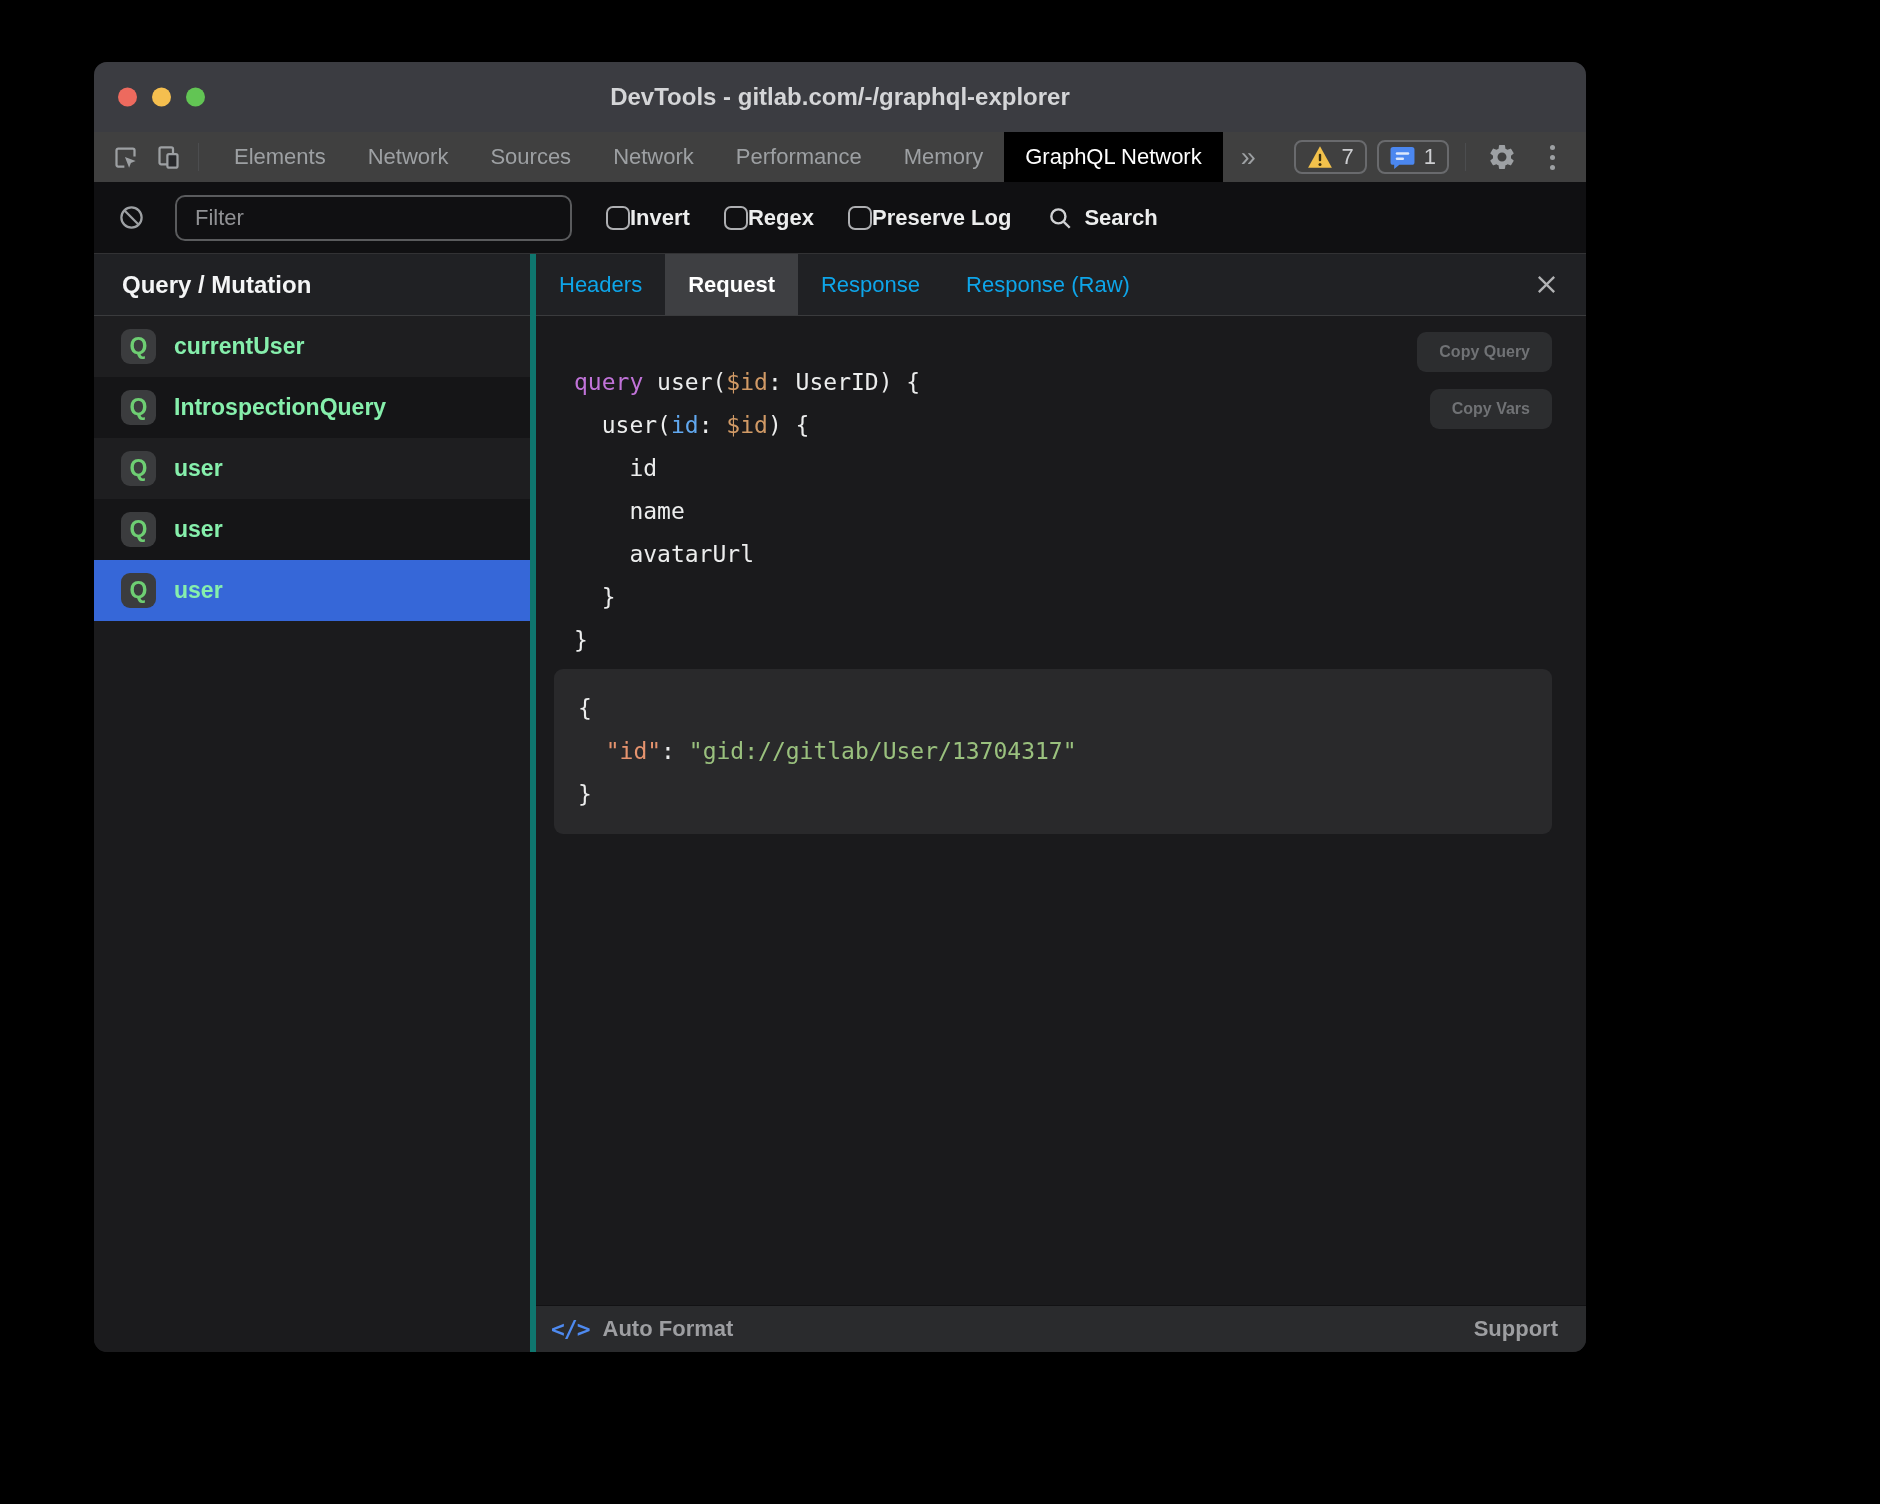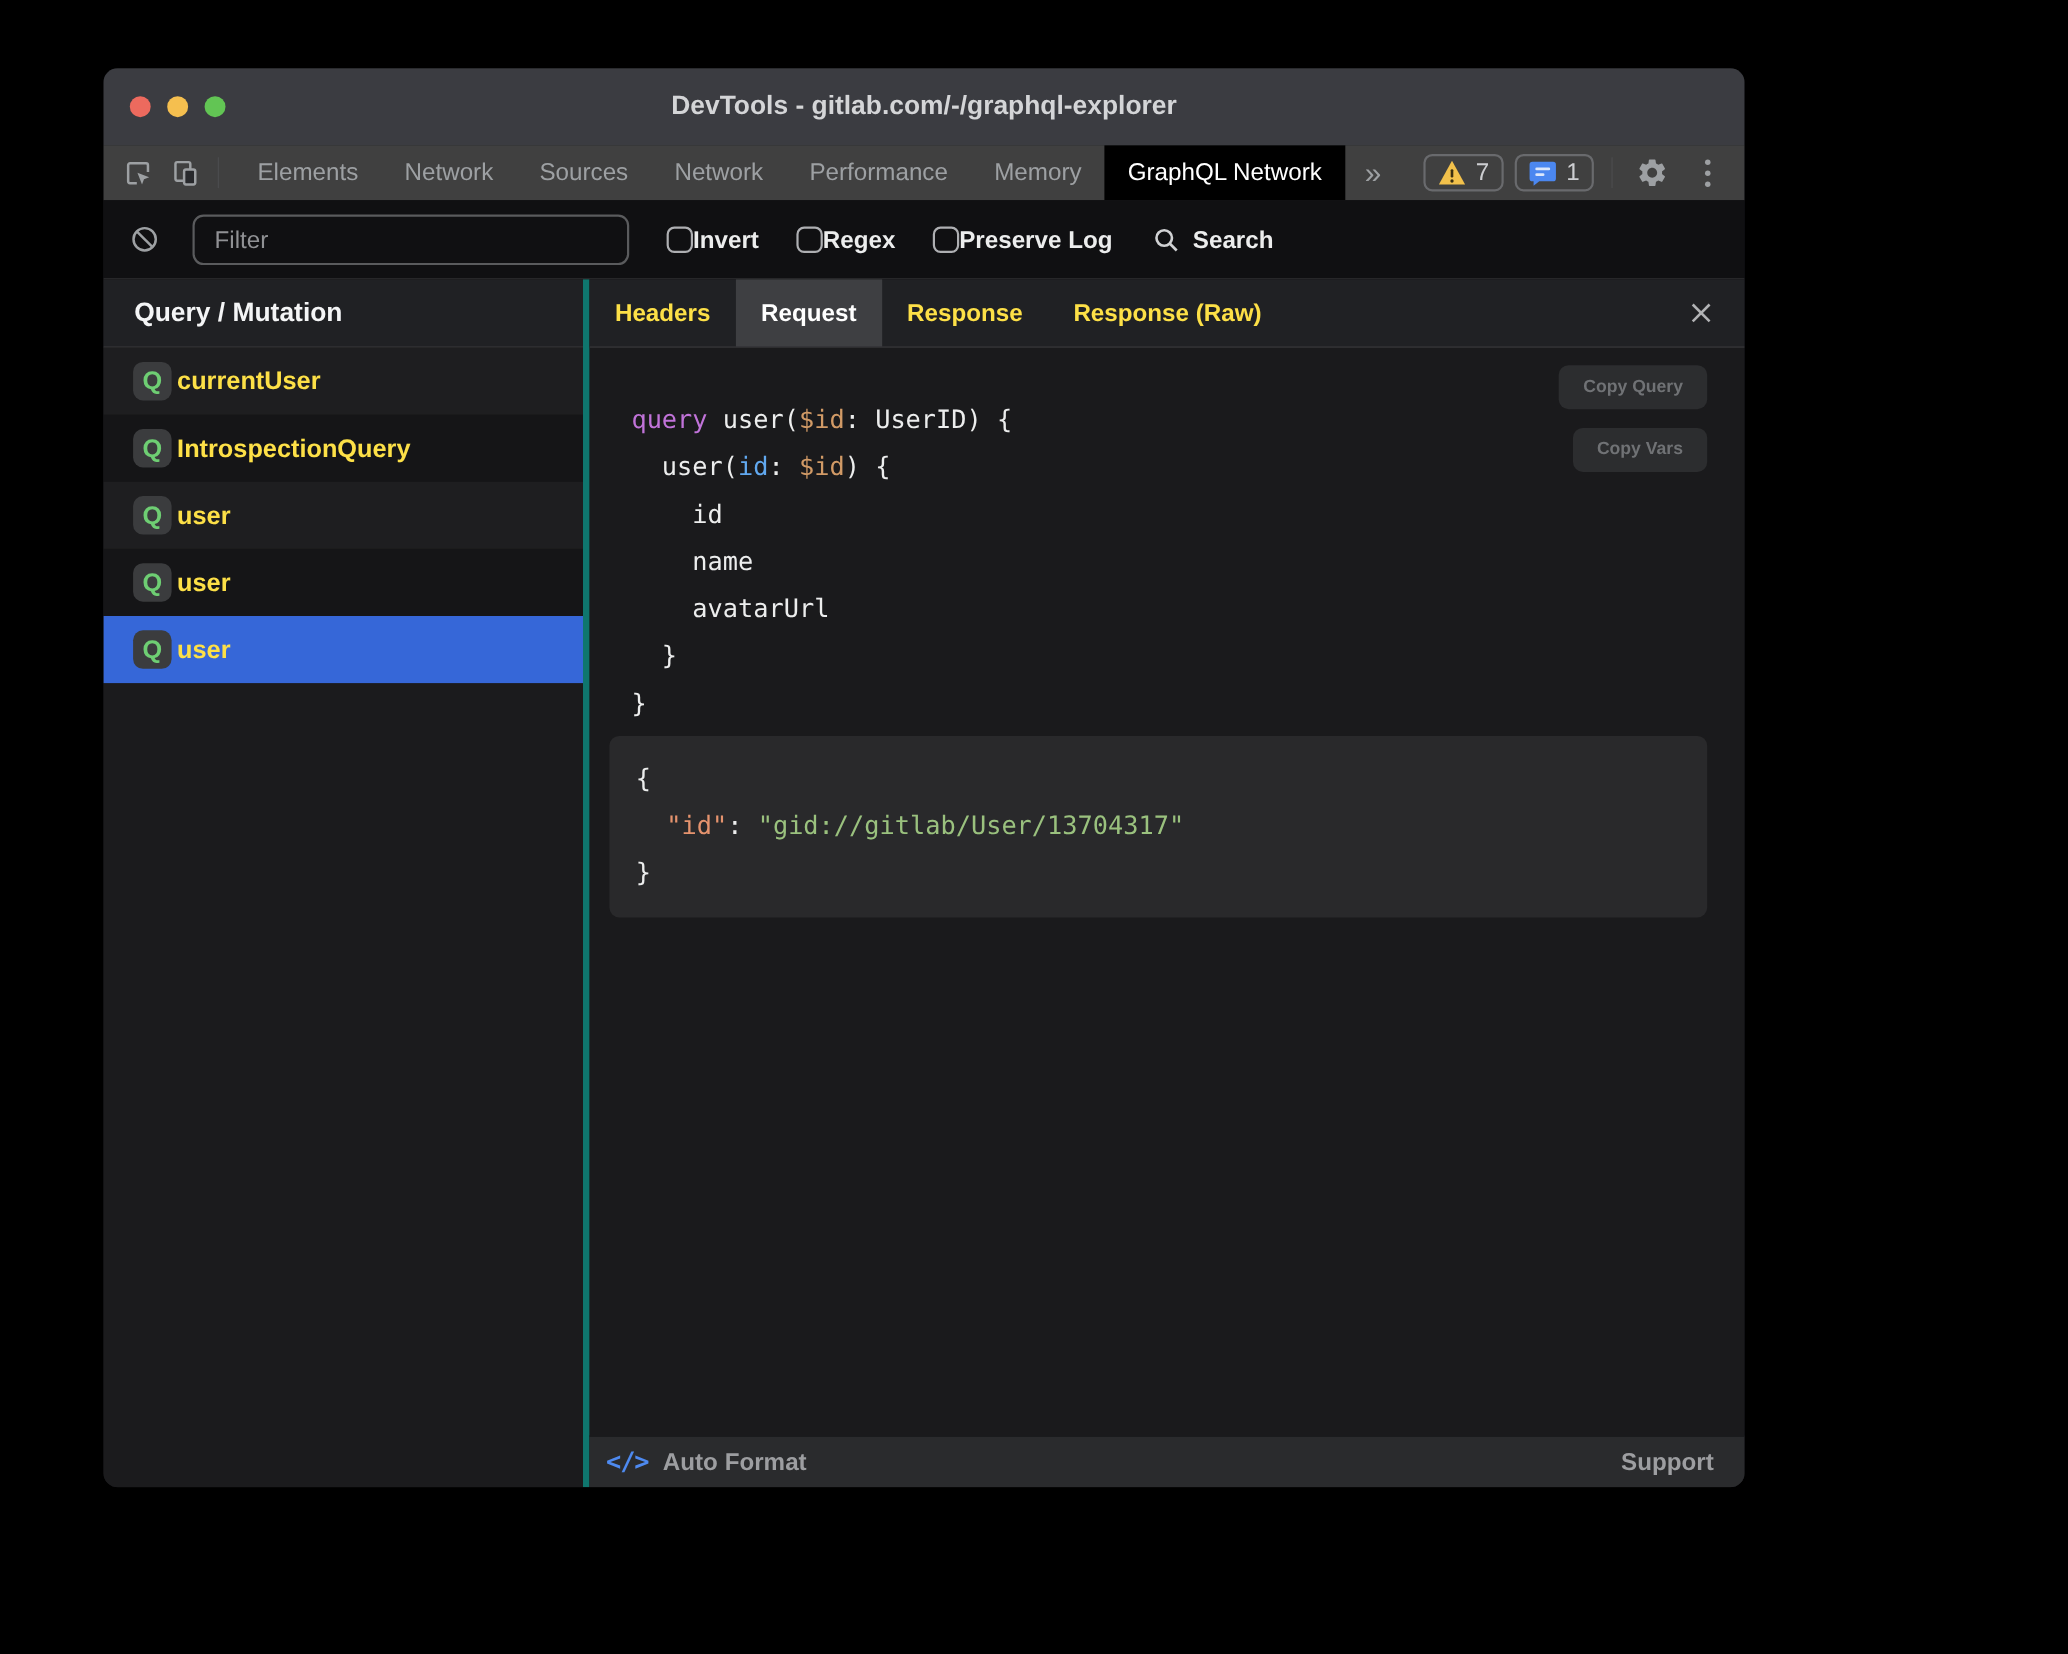--- a/index.html
+++ b/index.html
@@ -45,25 +45,25 @@
   .search-group { display:flex; align-items:center; gap:11px; margin-left:36px; }
   
   .main { flex:1; display:flex; min-height:0; }
   .sidebar { width:442px; background:#1b1b1d; border-right:6px solid #0f766e; display:flex; flex-direction:column; }
   .side-header { height:62px; background:#202124; border-bottom:1px solid #3a3b3d; display:flex; align-items:center; padding-left:28px; color:#f4f5f6; font-size:24px; font-weight:700; flex:0 0 auto; }
   .row { height:61px; display:flex; align-items:center; padding-left:27px; flex:0 0 auto; }
   .row.shade-a { background:#1e1e20; }
   .row.shade-b { background:#151517; }
   .row.selected { background:var(--selection-blue,#3667d8); }
   .qbadge { width:35px; height:35px; border-radius:9px; background:#3b3c3e; color:var(--q-badge-green,#6ece73); font-size:23px; font-weight:700; display:flex; align-items:center; justify-content:center; flex:0 0 auto; }
-  .row-label { margin-left:5px; color:#fde047; font-size:23px; font-weight:700; }
+  .row-label { margin-left:18px; color:#86efac; font-size:23px; font-weight:700; }
   
   .rightpanel { flex:1; display:flex; flex-direction:column; min-width:0; background:#1a1a1c; }
   .paneltabs { height:62px; background:#202124; border-bottom:1px solid #3a3b3d; display:flex; align-items:stretch; position:relative; padding-left:0; flex:0 0 auto; }
-  .ptab { display:flex; align-items:center; padding:0 23px; color:#fde047; font-size:22px; font-weight:700; white-space:nowrap; }
+  .ptab { display:flex; align-items:center; padding:0 23px; color:#0ea5e9; font-size:22px; font-weight:400; white-space:nowrap; }
   .ptab.active { background:#3e3f42; color:#fff; font-weight:700; }
   .close-btn { position:absolute; right:22px; top:50%; transform:translateY(-50%); width:36px; height:36px; display:flex; align-items:center; justify-content:center; }
   .panelcontent { flex:1; position:relative; overflow:hidden; font-family:"DejaVu Sans Mono", monospace; font-size:23px; }
   .code { line-height:43px; white-space:pre; color:var(--code-plain,#eceded); }
   .query-code { margin:45px 0 0 38px; }
   .code-line { white-space:pre; }
   .tok-keyword { color:var(--code-keyword,#c173d9); }
   .tok-variable { color:var(--code-variable,#d19a66); }
   .tok-attr { color:var(--code-attr,#61a8ef); }
   .tok-plain { color:var(--code-plain,#eceded); }

